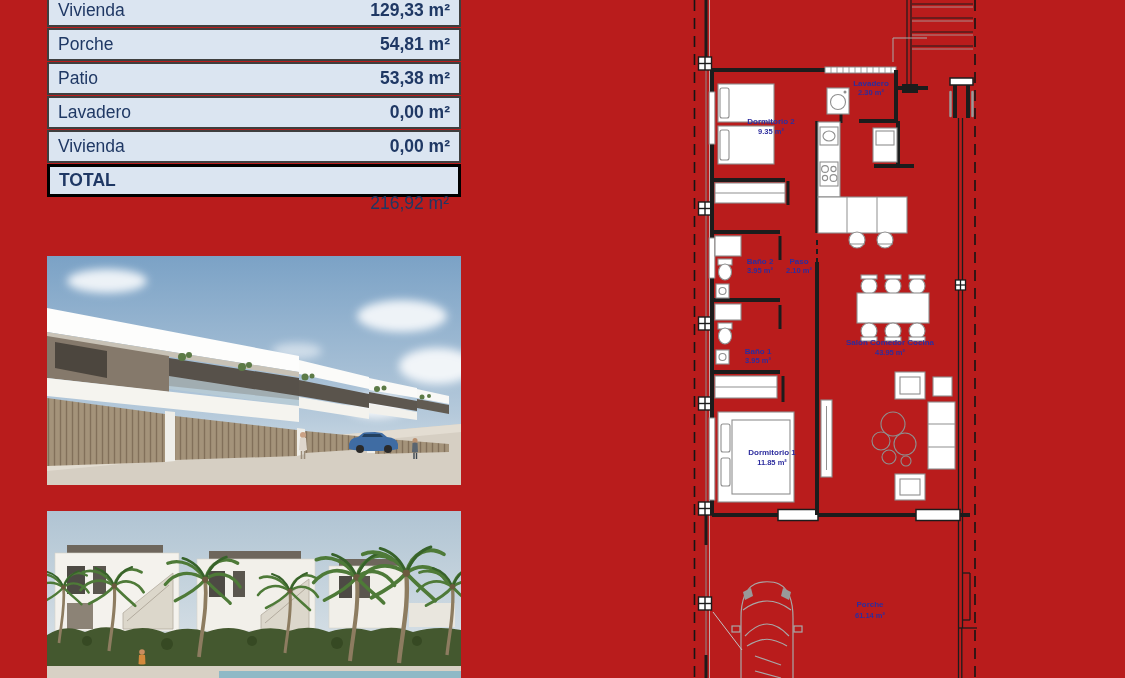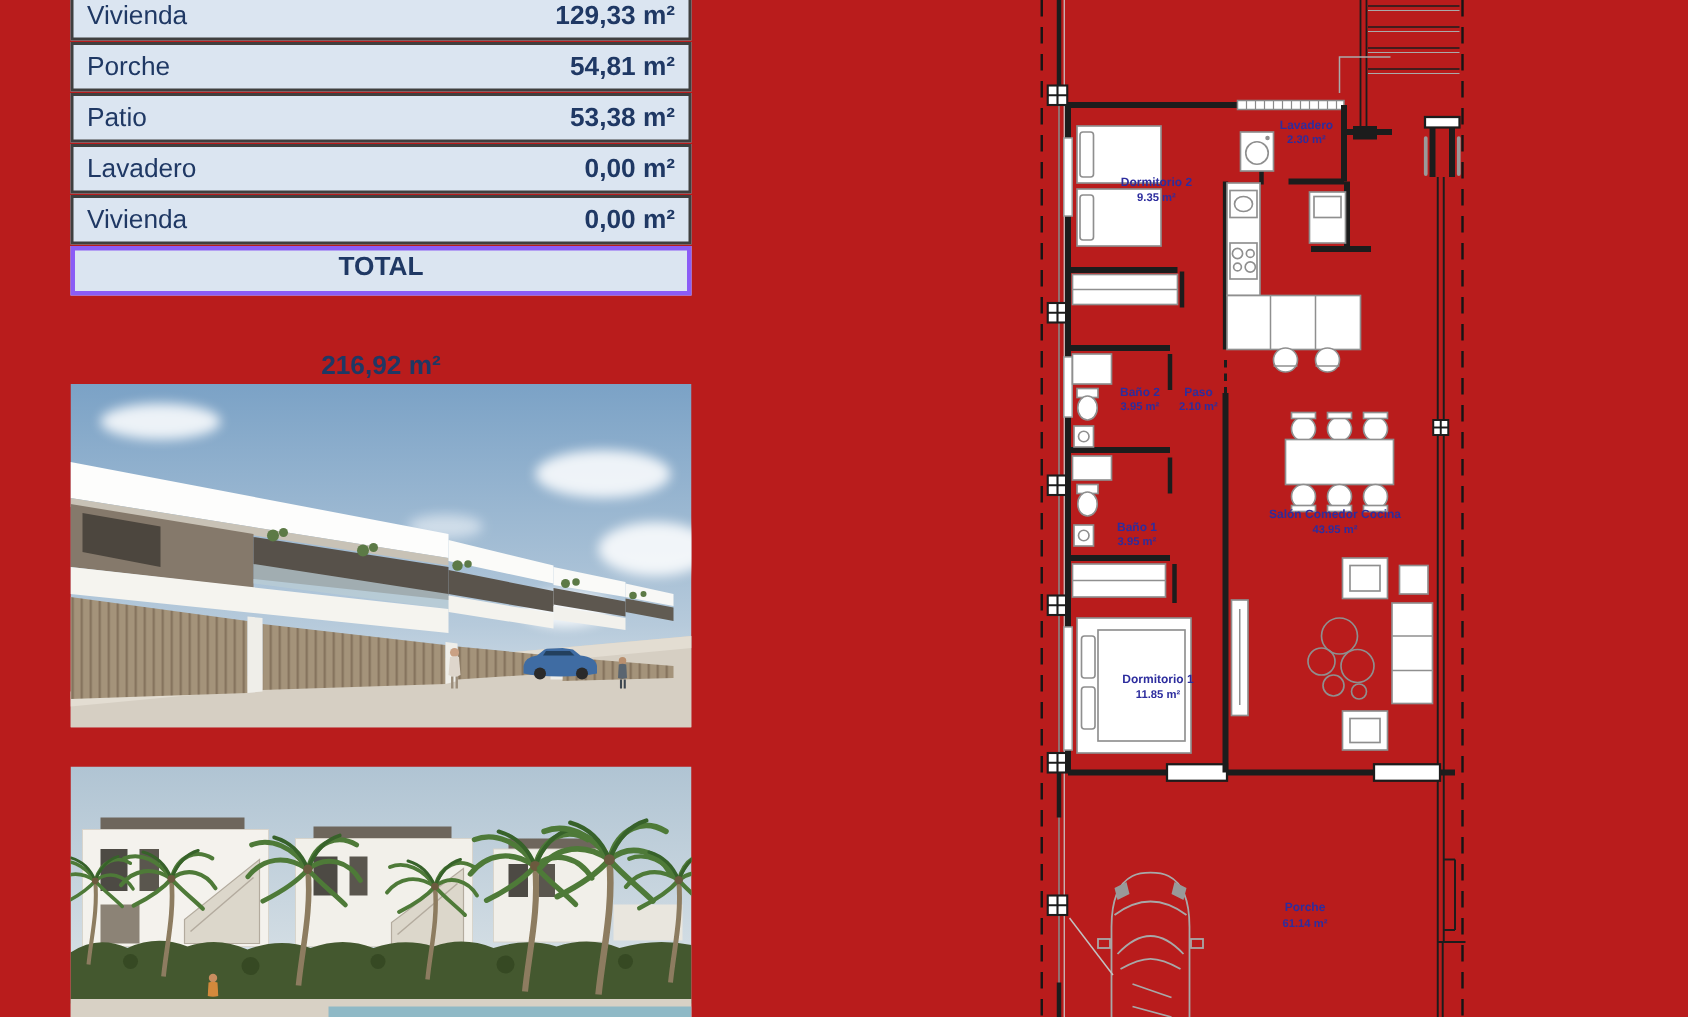--- a/index.html
+++ b/index.html
@@ -5,23 +5,23 @@
   html,body{margin:0;padding:0;background:#ffffff;width:1125px;height:678px;overflow:hidden;
             font-family:"Liberation Sans",sans-serif;}
   .sheet{position:relative;width:1125px;height:678px;background:#b91c1c;}
 
   
   .area-table{position:absolute;left:47px;top:-6px;width:414px;}
   .trow{display:flex;justify-content:space-between;align-items:center;
         box-sizing:border-box;height:33px;margin-bottom:1px;padding:0 9px;
         background:#dbe5f1;border:2px solid #3f3f3f;
         font-size:17.5px;color:#1f3864;}
-  .trow.total{border:3px solid #8b5cf6;font-weight:bold;flex-direction:column;}
+  .trow.total{border:3px solid #000000;font-weight:bold;}
   .tval{font-weight:600;}
-  .trow.total .tval{font-weight:bold;margin-top:45px;}
+  .trow.total .tval{font-weight:normal;margin-top:45px;}
 
   
   .photo{position:absolute;left:47px;display:block;}
   #photo1{top:256px;}
   #photo2{top:511px;}
 
   
   #plan{position:absolute;left:685px;top:0;}
   .dash{stroke:#151515;stroke-width:1.6;stroke-dasharray:11 7;}
   .wall{stroke:#1c1c1c;fill:none;}

